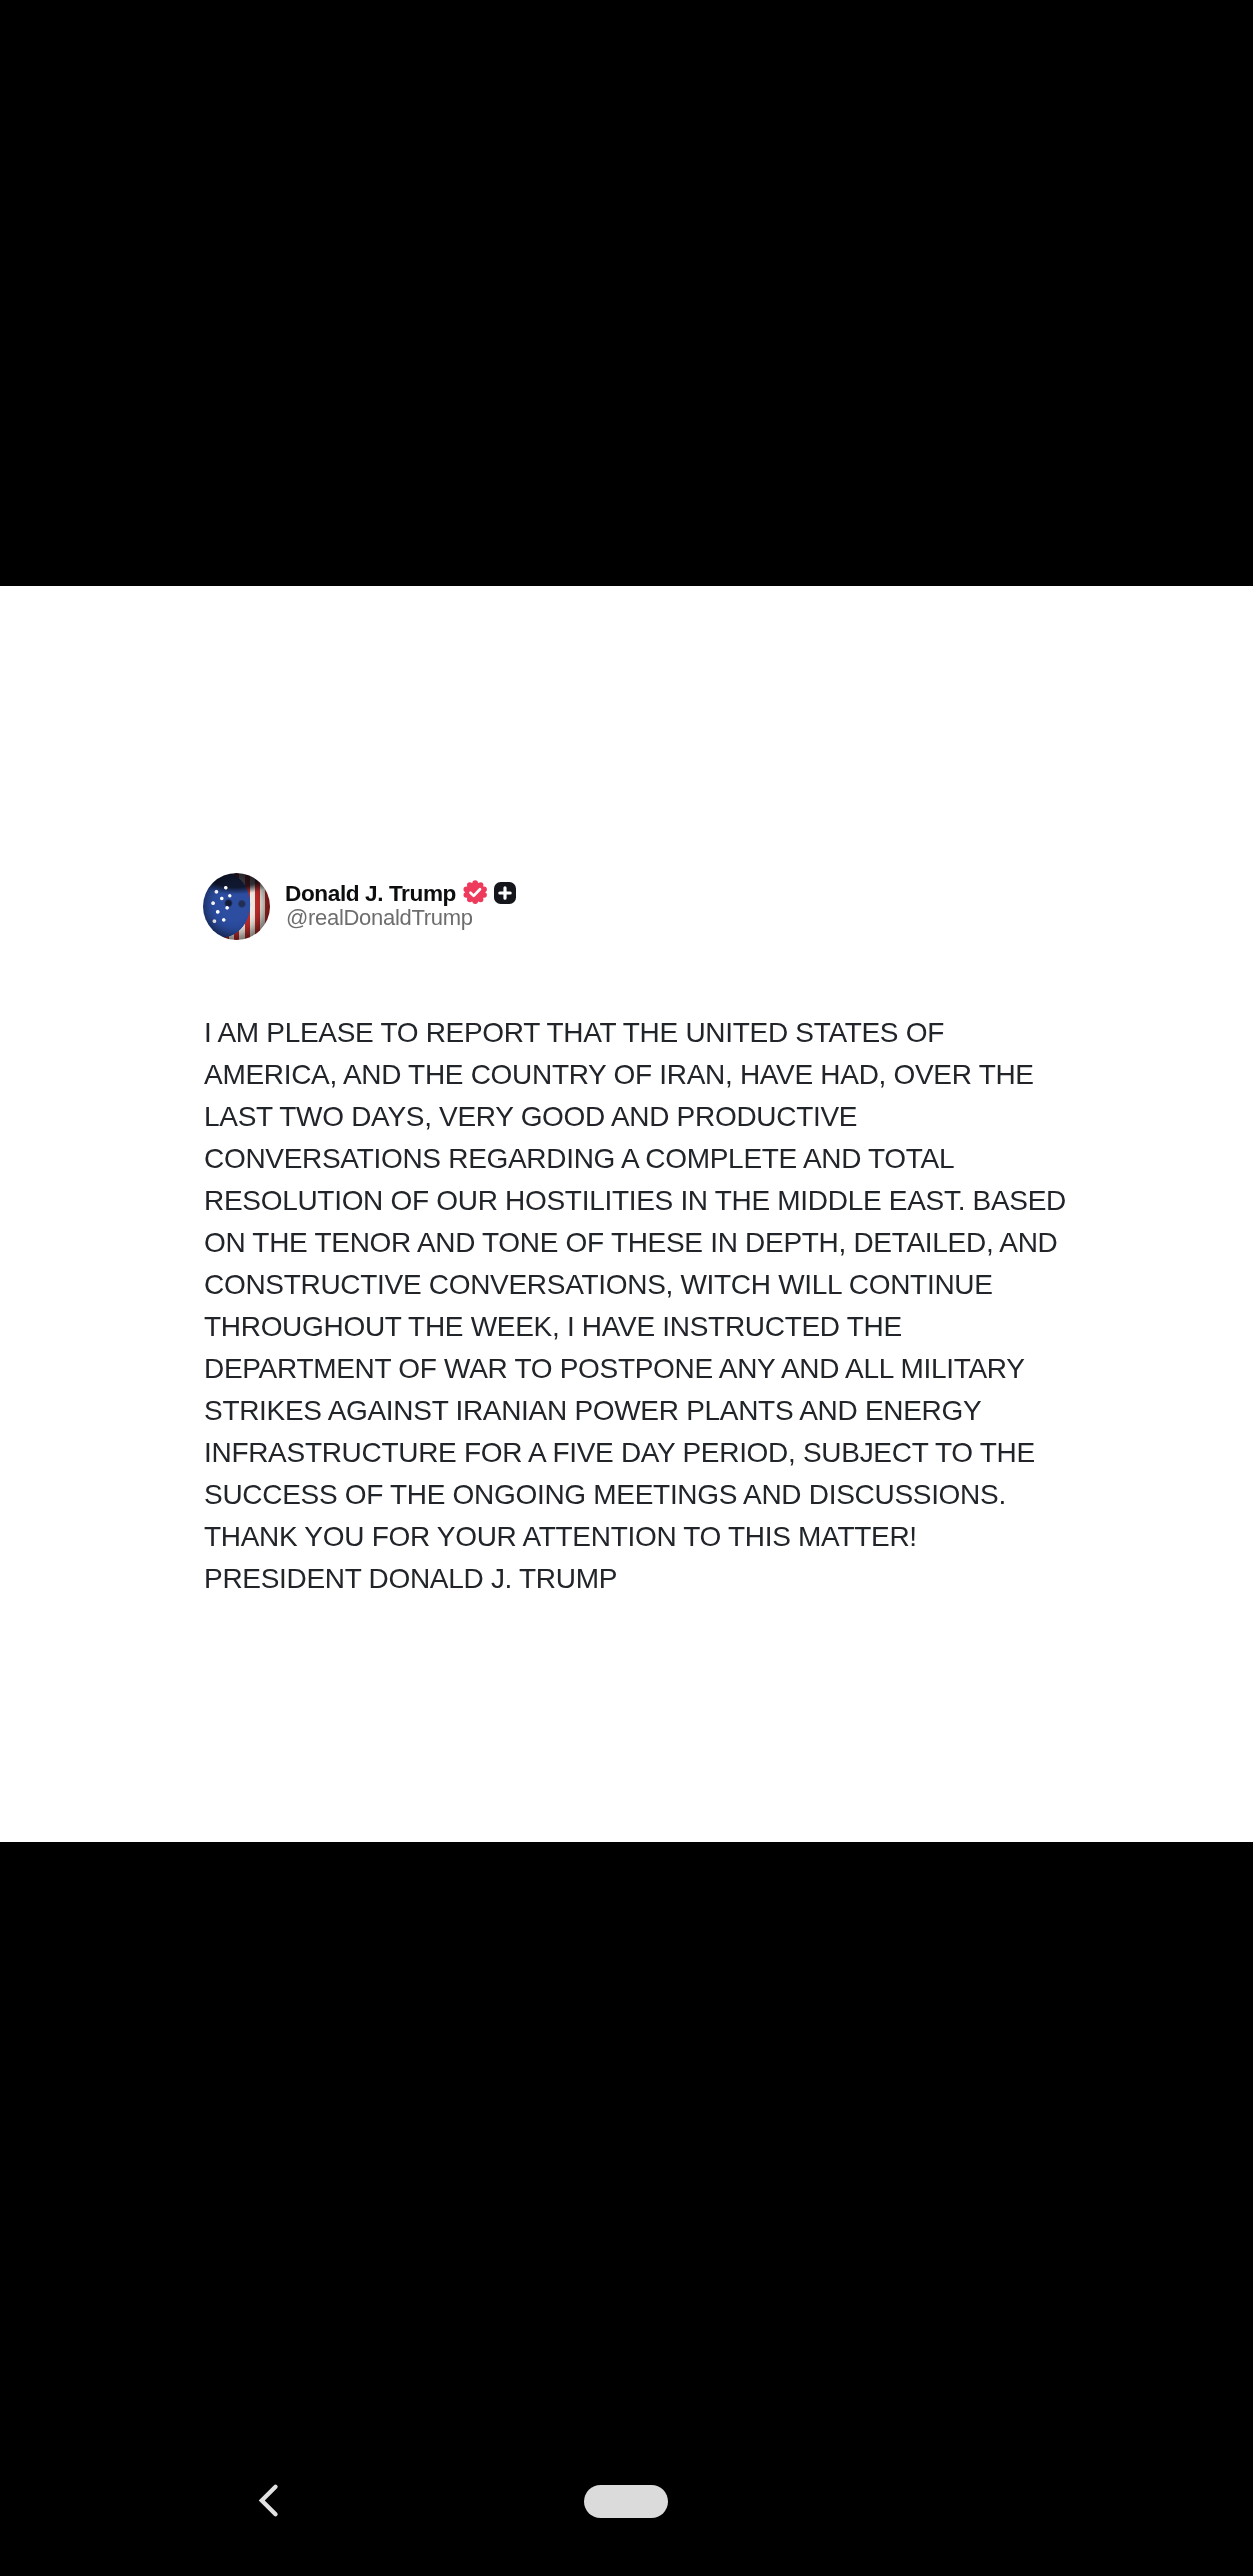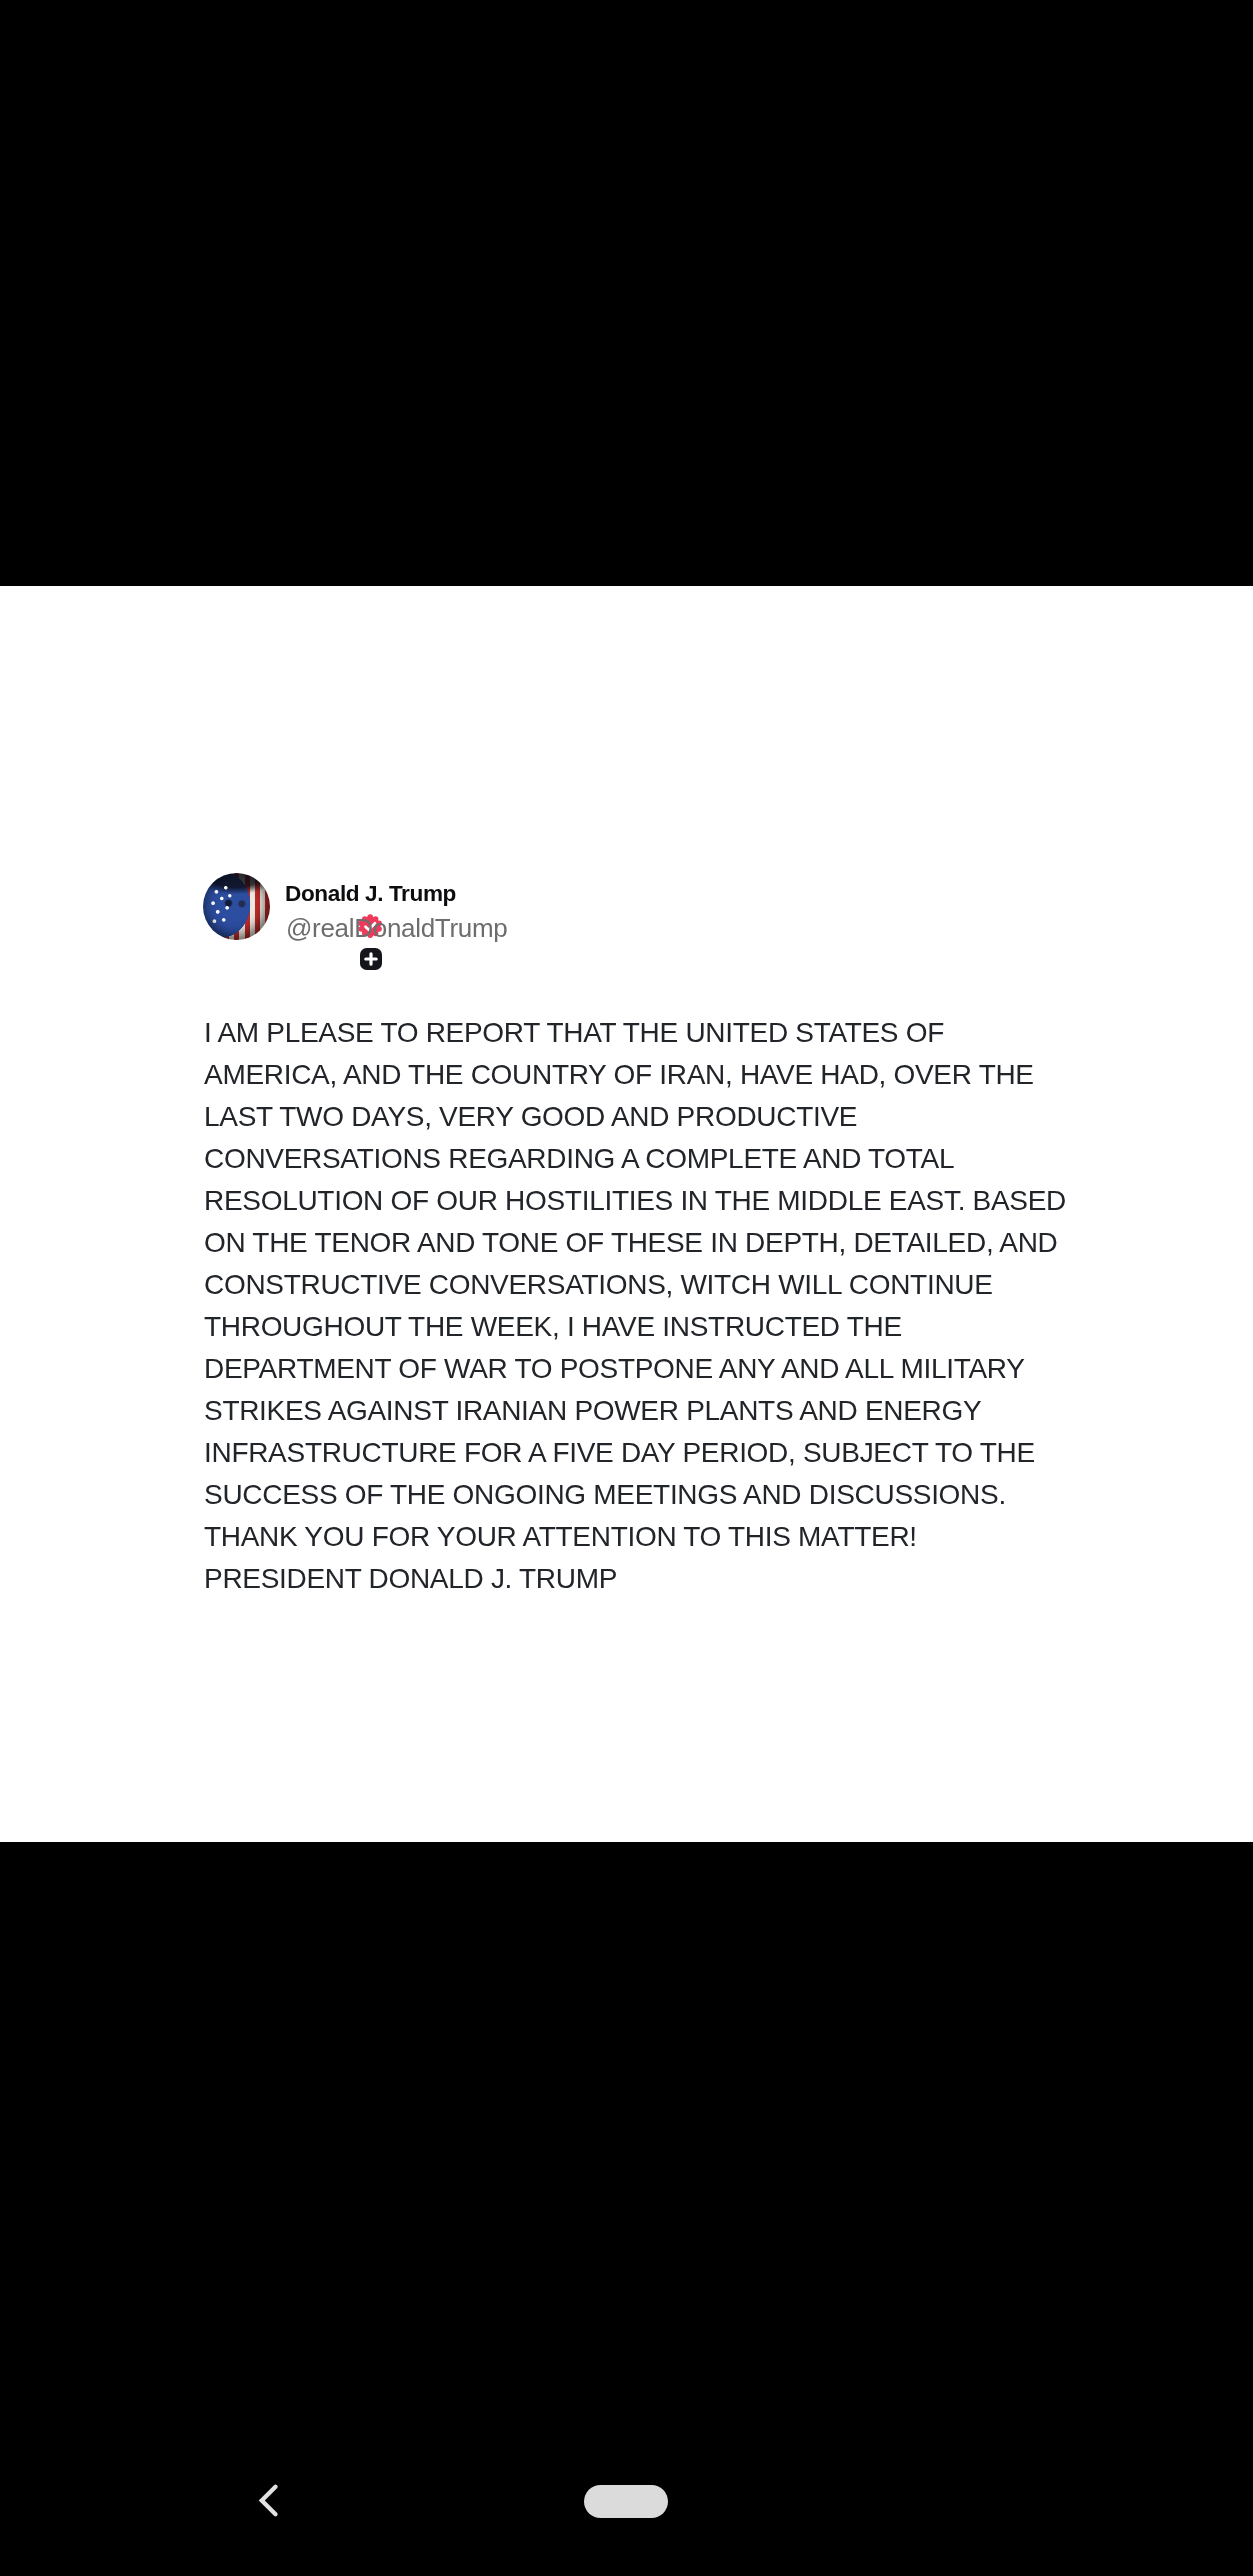--- a/index.html
+++ b/index.html
@@ -58,36 +58,35 @@
   }
 
   .name-row {
     position: absolute;
     left: 285px;
     top: 295px;
     height: 26px;
     display: flex;
     align-items: center;
     gap: 7px;
-    flex-direction: column;
   }
   .author-name {
     font-size: 22.6px;
     font-weight: 700;
     color: #0c0d0f;
     letter-spacing: -0.4px;
     white-space: nowrap;
   }
   .badge-svg { display: block; }
 
   .handle {
     position: absolute;
     left: 286px;
-    top: 327px;
-    font-size: 26px;
+    top: 319px;
+    font-size: 22px;
     color: #6d6d6d;
     letter-spacing: -0.3px;
   }
 
   .body-text {
     position: absolute;
     left: 204px;
     top: 392px;
     width: 975px;
     font-size: 28px;

